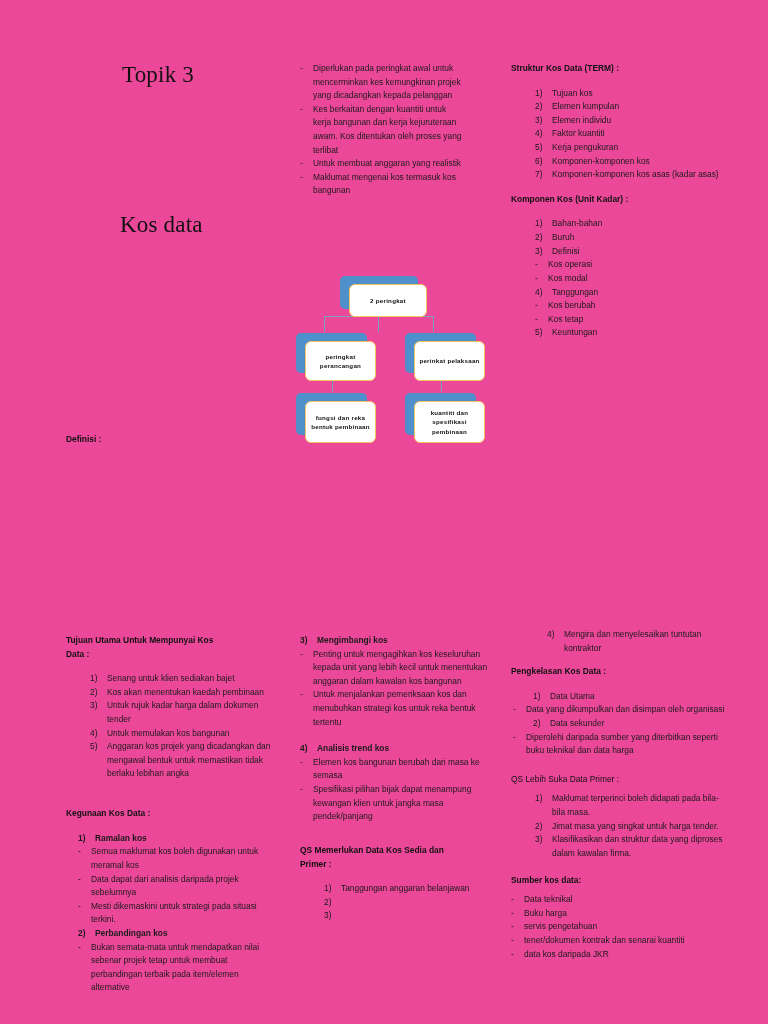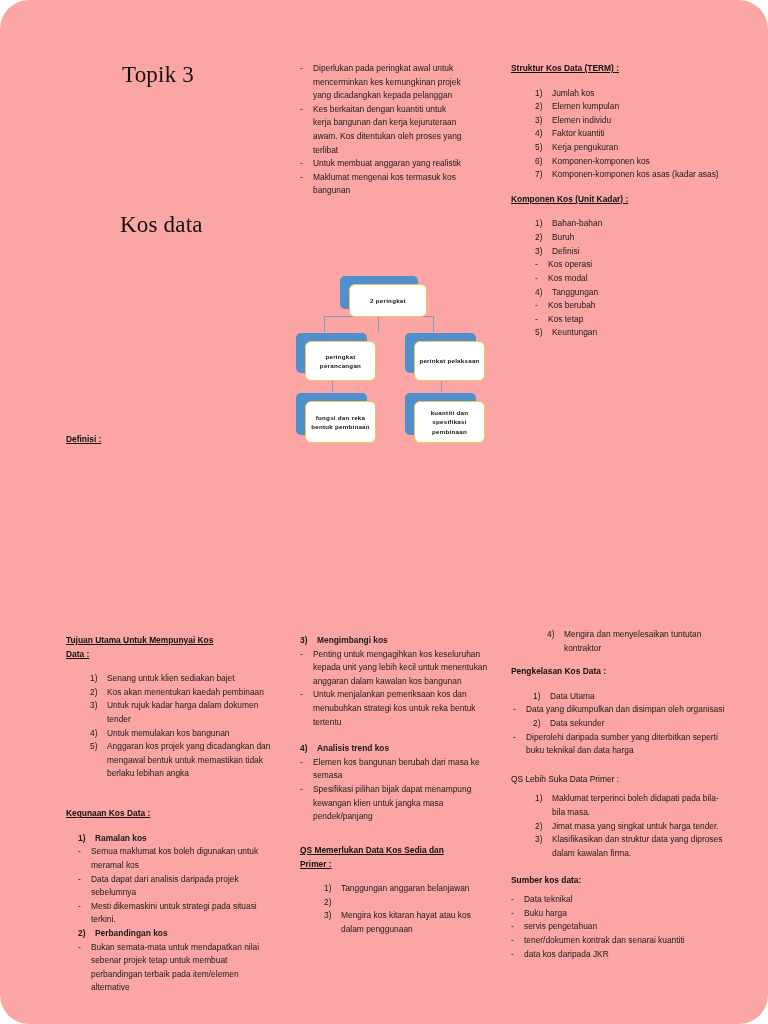--- a/index.html
+++ b/index.html
@@ -13,39 +13,38 @@
     height: 1024px;
     position: relative;
     font-family: "Liberation Sans", sans-serif;
     color: #1a1a1a;
     overflow: hidden;
   }
   .page {
     position: relative;
     width: 768px;
     height: 1024px;
-    background: #fca5a5;
-    border-radius: 29px;
+    background: #ec4899;
   }
 
   
   .serif-title {
     font-family: "Liberation Serif", serif;
     font-size: 23px;
     font-weight: normal;
     color: #111;
     letter-spacing: 0.2px;
   }
   .hdr {
     font-size: 8.4px;
     font-weight: bold;
     color: #111;
     line-height: 1.62;
   }
-  .hdr.u { text-decoration: underline; }
+  .hdr.u { }
 
   .list {
     margin: 0;
     padding: 0;
     list-style: none;
   }
   .li {
     display: flex;
     font-size: 8.4px;
     line-height: 1.62;
@@ -154,21 +153,21 @@
         </li>
       </ul>
   </div>
 
   <div class="blk" style="left:511px; top:62px; width:230px;">
     <div class="hdr u">Struktur Kos Data (TERM) :</div>
     <div class="spacer"></div>
     <ul class="list" id="tr-list1">
         <li class="li num" style="margin-left: 24px;">
           <span class="mk">1)</span>
-          <span class="tx">Jumlah kos</span>
+          <span class="tx">Tujuan kos</span>
         </li>
         <li class="li num" style="margin-left: 24px;">
           <span class="mk">2)</span>
           <span class="tx">Elemen kumpulan</span>
         </li>
         <li class="li num" style="margin-left: 24px;">
           <span class="mk">3)</span>
           <span class="tx">Elemen individu</span>
         </li>
         <li class="li num" style="margin-left: 24px;">
@@ -360,21 +359,20 @@
     <ul class="list" id="bm-list3">
         <li class="li num" style="margin-left: 24px;">
           <span class="mk">1)</span>
           <span class="tx">Tanggungan anggaran belanjawan</span>
         </li>
         <li class="li num" style="margin-left: 24px;">
           <span class="mk">2)</span>
         </li>
         <li class="li num" style="margin-left: 24px;">
           <span class="mk">3)</span>
-          <span class="tx">Mengira kos kitaran hayat atau kos dalam penggunaan</span>
         </li>
       </ul>
   </div>
 
   <div class="blk" style="left:511px; top:628px; width:218px;">
     <ul class="list" id="br-list0">
         <li class="li num" style="margin-left: 36px;">
           <span class="mk">4)</span>
           <span class="tx">Mengira dan menyelesaikan tuntutan kontraktor</span>
         </li>

